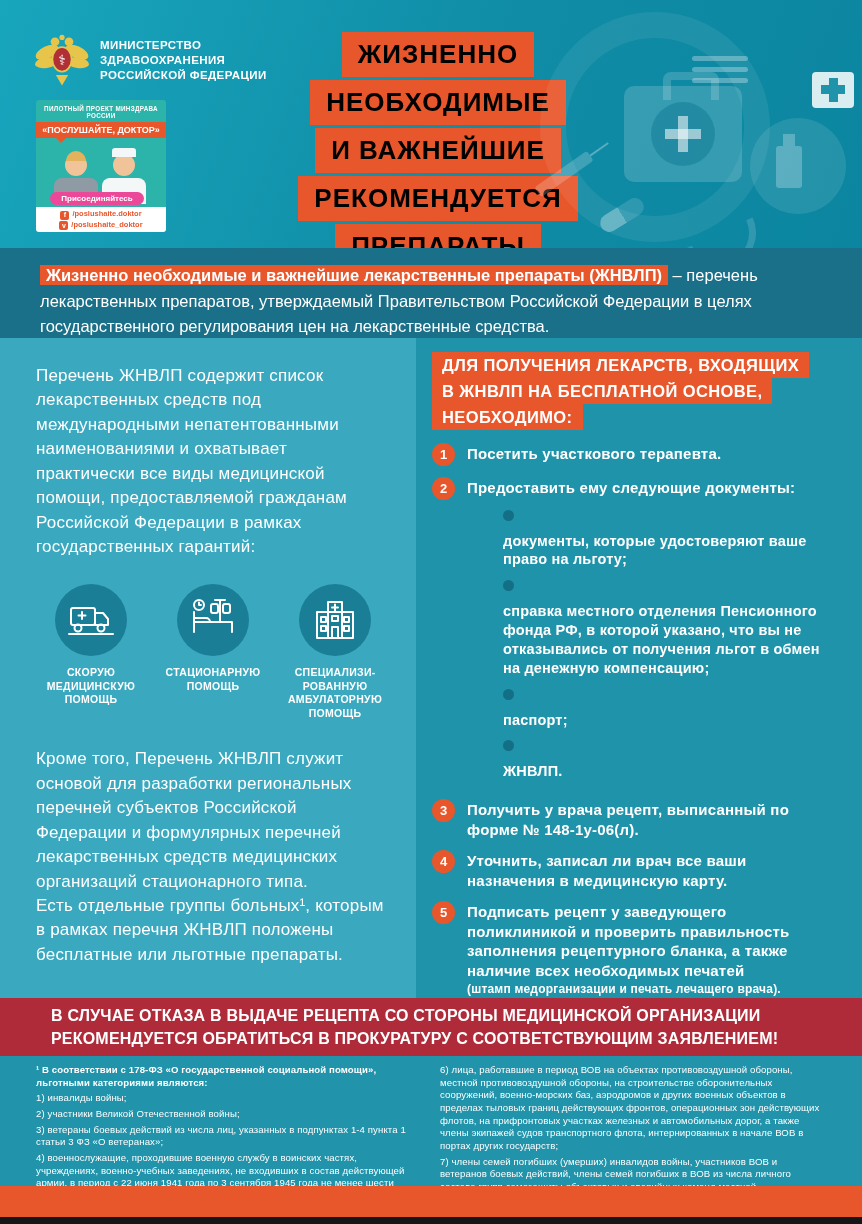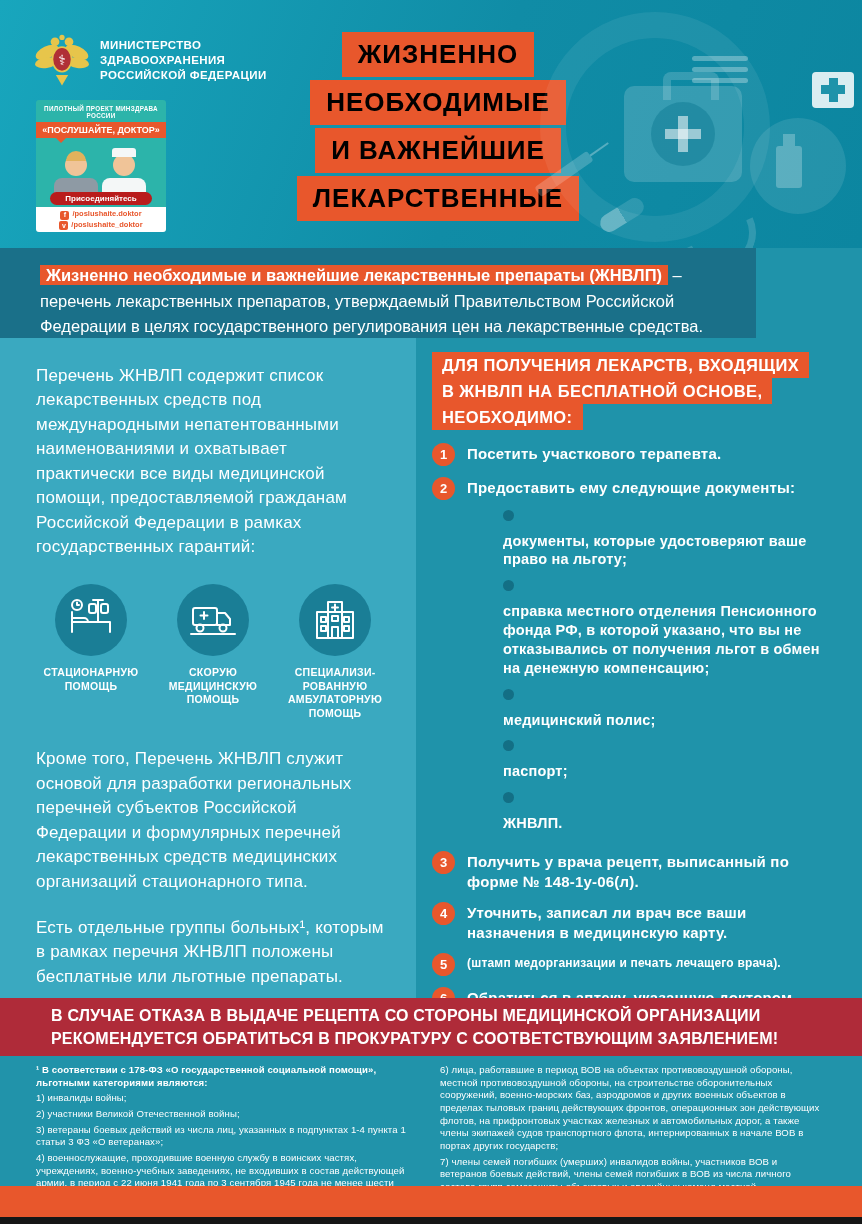--- a/index.html
+++ b/index.html
@@ -23,22 +23,22 @@
   .pilot-bubble:after { content:""; position:absolute; left:20px; bottom:-5px;
                   border:5px solid transparent; border-top-color:#E8572C; border-bottom:none; }
   .figures { position:absolute; top:48px; left:0; width:130px; height:56px; }
   .person { position:absolute; bottom:0; }
   .head { width:22px; height:22px; border-radius:50%; background:#F0C498; margin:0 auto; position:relative; }
   .hair { position:absolute; top:-3px; left:1px; width:20px; height:10px; border-radius:10px 10px 0 0; background:#E2B25C; }
   .cap  { position:absolute; top:-6px; left:-1px; width:24px; height:9px; border-radius:3px 3px 0 0; background:#F4F7F7; }
   .torso { width:44px; height:26px; border-radius:8px 8px 0 0; margin-top:2px; }
   .patient { left:18px; } .patient .torso { background:#8E9AA4; }
   .doctor { left:66px; }  .doctor .torso { background:#F4F7F7; }
-  .join-btn { position:absolute; left:14px; bottom:27px; width:102px; padding:2px 0;
-              background:#b91c1c; border-radius:8px; font-size:8px; font-weight:bold; }
+  .join-btn { position:absolute; left:14px; bottom:27px; width:94px; padding:2px 0;
+              background:#ec4899; border-radius:8px; font-size:8px; font-weight:bold; }
   .social { position:absolute; bottom:0; left:0; width:130px; height:25px; background:#fff;
             color:#E8572C; font-size:7.5px; font-weight:bold; padding-top:2px; }
   .social-row { display:flex; justify-content:center; align-items:flex-end; gap:3px; line-height:1.4; }
   .soc-icon { display:inline-flex; width:9px; height:9px; border-radius:2px; background:#E8572C;
               color:#fff; font-size:7px; align-items:center; justify-content:center; font-weight:bold; }
 
   .title-block { position:absolute; top:32px; left:288px; width:300px;
                  display:flex; flex-direction:column; align-items:center; gap:3px; }
   .title-line { background:#E8572C; color:#000000; font-size:26px; font-weight:bold;
                 letter-spacing:1px; padding:7px 16px; white-space:nowrap; }
@@ -73,30 +73,30 @@
          background:linear-gradient(90deg, rgba(255,255,255,0.32) 50%, rgba(255,255,255,0.13) 50%); }
   .steth { position:absolute; top:196px; left:150px; width:74px; height:74px; border-radius:50%;
          border:7px solid rgba(255,255,255,0.15); border-top-color:transparent; border-left-color:transparent;
          transform:rotate(20deg); }
   .mini-kit { position:absolute; top:72px; left:280px; width:42px; height:36px; border-radius:4px;
          background:rgba(255,255,255,0.85); }
   .mini-kit:before { content:""; position:absolute; top:13px; left:9px; width:24px; height:9px; background:#1F93AA; }
   .mini-kit:after  { content:""; position:absolute; top:6px;  left:17px; width:9px; height:24px; background:#1F93AA; }
 
   
-  .definition { position:absolute; top:248px; left:0; width:756px; height:90px;
+  .definition { position:absolute; top:248px; left:0; width:862px; height:90px;
                 background:#1A7089; padding:15px 40px 0 40px; font-size:16.5px; line-height:1.55; }
   .definition .hl { background:#E8572C; font-weight:bold; padding:1px 6px; }
 
   
   .col-left { position:absolute; top:338px; left:0; width:416px; height:660px;
               background:#3AA9C0; padding:26px 32px 0 36px; }
   .col-left p { font-size:17px; line-height:1.44; letter-spacing:.2px; }
   .col-left .para2 { margin-top:26px; }
-  .col-left .para3 { margin-top:22px; }
+  .col-left .para3 { }
 
   .care-row { display:flex; margin-top:24px; margin-left:-6px; width:368px; }
   .care { width:122px; text-align:center; }
   .care-circle { width:72px; height:72px; border-radius:50%; background:#1A7E96;
                  margin:0 auto; display:flex; align-items:center; justify-content:center; }
   .care-label { margin-top:10px; font-size:10.5px; font-weight:bold; line-height:1.32; letter-spacing:.3px; }
 
   .col-right { position:absolute; top:338px; left:416px; width:446px; height:473px;
                background:#1F93AA; padding:14px 24px 0 16px; }
   .rc-heading { margin-bottom:14px; }
@@ -186,21 +186,22 @@
           <span class="soc-icon">v</span>
           <span>/poslushaite_doktor</span>
         </div>
       </div>
     </div>
 
     <div class="title-block">
       <div class="title-line">ЖИЗНЕННО</div>
       <div class="title-line">НЕОБХОДИМЫЕ</div>
       <div class="title-line">И ВАЖНЕЙШИЕ</div>
-      <div class="title-line">ЛЕКАРСТВЕННЫЕ</div>
+      <div class="title-line">РЕКОМЕНДУЕТСЯ</div>
+      <div class="title-line">ПРЕПАРАТЫ</div>
     </div>
 
     <div class="deco">
       <div class="ring"></div>
       <div class="menu-lines">
           <span></span>
           <span></span>
           <span></span>
         </div>
       <div class="kit">
@@ -219,46 +220,46 @@
   </div>
 
   <div class="definition">
     <span class="hl">Жизненно необходимые и важнейшие лекарственные препараты (ЖНВЛП)</span><span> – перечень лекарственных препаратов, утверждаемый Правительством Российской Федерации в целях государственного регулирования цен на лекарственные средства.</span>
   </div>
 
   <div class="col-left">
     <p>Перечень ЖНВЛП содержит список лекарственных средств под международными непатентованными наименованиями и охватывает практически все виды медицинской помощи, предоставляемой гражданам Российской Федерации в рамках государственных гарантий:</p>
 
     <div class="care-row">
+      <div class="care">
+        <div class="care-circle">
+          <svg width="48" height="48" viewBox="0 0 48 48" fill="none" stroke="#fff" stroke-width="2" stroke-linecap="round" stroke-linejoin="round">
+            <rect x="4" y="12" width="24" height="17" rx="2"></rect>
+            <path d="M28 17 h8 l5 6 v6 h-13 z"></path>
+            <circle cx="11" cy="32" r="3.5"></circle>
+              <circle cx="34" cy="32" r="3.5"></circle>
+            <path d="M15 16 v7 M11.5 19.5 h7"></path>
+            <path d="M2 38 h44"></path>
+          </svg>
+        </div>
+        <div class="care-label">СКОРУЮ МЕДИЦИНСКУЮ ПОМОЩЬ</div>
+      </div>
       <div class="care">
         <div class="care-circle">
           <svg width="48" height="48" viewBox="0 0 48 48" fill="none" stroke="#fff" stroke-width="2" stroke-linecap="round" stroke-linejoin="round">
             <circle cx="10" cy="9" r="5"></circle>
               <path d="M10 6.5 v2.5 h2"></path>
             <path d="M31 4 v22 M26 4 h10"></path>
             <rect x="22" y="8" width="7" height="9" rx="2"></rect>
             <rect x="34" y="8" width="7" height="9" rx="2"></rect>
             <path d="M5 16 v20 M5 26 h38 v10"></path>
             <path d="M5 22 h12 a4 4 0 0 1 4 4"></path>
           </svg>
         </div>
         <div class="care-label">СТАЦИОНАРНУЮ ПОМОЩЬ</div>
-      </div>
-      <div class="care">
-        <div class="care-circle">
-          <svg width="48" height="48" viewBox="0 0 48 48" fill="none" stroke="#fff" stroke-width="2" stroke-linecap="round" stroke-linejoin="round">
-            <rect x="4" y="12" width="24" height="17" rx="2"></rect>
-            <path d="M28 17 h8 l5 6 v6 h-13 z"></path>
-            <circle cx="11" cy="32" r="3.5"></circle>
-              <circle cx="34" cy="32" r="3.5"></circle>
-            <path d="M15 16 v7 M11.5 19.5 h7"></path>
-            <path d="M2 38 h44"></path>
-          </svg>
-        </div>
-        <div class="care-label">СКОРУЮ МЕДИЦИНСКУЮ ПОМОЩЬ</div>
       </div>
       <div class="care">
         <div class="care-circle">
           <svg width="48" height="48" viewBox="0 0 48 48" fill="none" stroke="#fff" stroke-width="2" stroke-linecap="round" stroke-linejoin="round">
             <rect x="6" y="16" width="36" height="26"></rect>
             <rect x="17" y="6" width="14" height="36"></rect>
             <path d="M24 8.5 v6 M21 11.5 h6"></path>
             <rect x="10" y="21" width="5" height="5"></rect>
               <rect x="10" y="30" width="5" height="5"></rect>
             <rect x="33" y="21" width="5" height="5"></rect>
@@ -297,24 +298,20 @@
             <li>
                 <span class="dot"></span>
                 <span>документы, которые удостоверяют ваше право на льготу;</span>
               </li>
             <li>
                 <span class="dot"></span>
                 <span>справка местного отделения Пенсионного фонда РФ, в которой указано, что вы не отказывались от получения льгот в обмен на денежную компенсацию;</span>
               </li>
             <li>
                 <span class="dot"></span>
-                <span>медицинский полис;</span>
-              </li>
-            <li>
-                <span class="dot"></span>
                 <span>паспорт;</span>
               </li>
             <li>
                 <span class="dot"></span>
                 <span>ЖНВЛП.</span>
               </li>
           </ul>
         </div>
       </div>
 
@@ -324,20 +321,21 @@
       </div>
 
       <div class="step">
         <span class="step-num">4</span>
         <p class="step-text">Уточнить, записал ли врач все ваши назначения в медицинскую карту.</p>
       </div>
 
       <div class="step">
         <span class="step-num">5</span>
         <p class="step-text">
+          <span>Подписать рецепт у заведующего поликлиникой и проверить правильность заполнения рецептурного бланка, а также наличие всех необходимых печатей</span>
           <span class="step-note">(штамп медорганизации и печать лечащего врача).</span>
         </p>
       </div>
 
       <div class="step">
         <span class="step-num">6</span>
         <p class="step-text">Обратиться в аптеку, указанную доктором. Если выписанного лекарства в аптеке нет, необходимо записаться на т.н. «отсроченное обслуживание».</p>
       </div>
 
       <div class="step">

